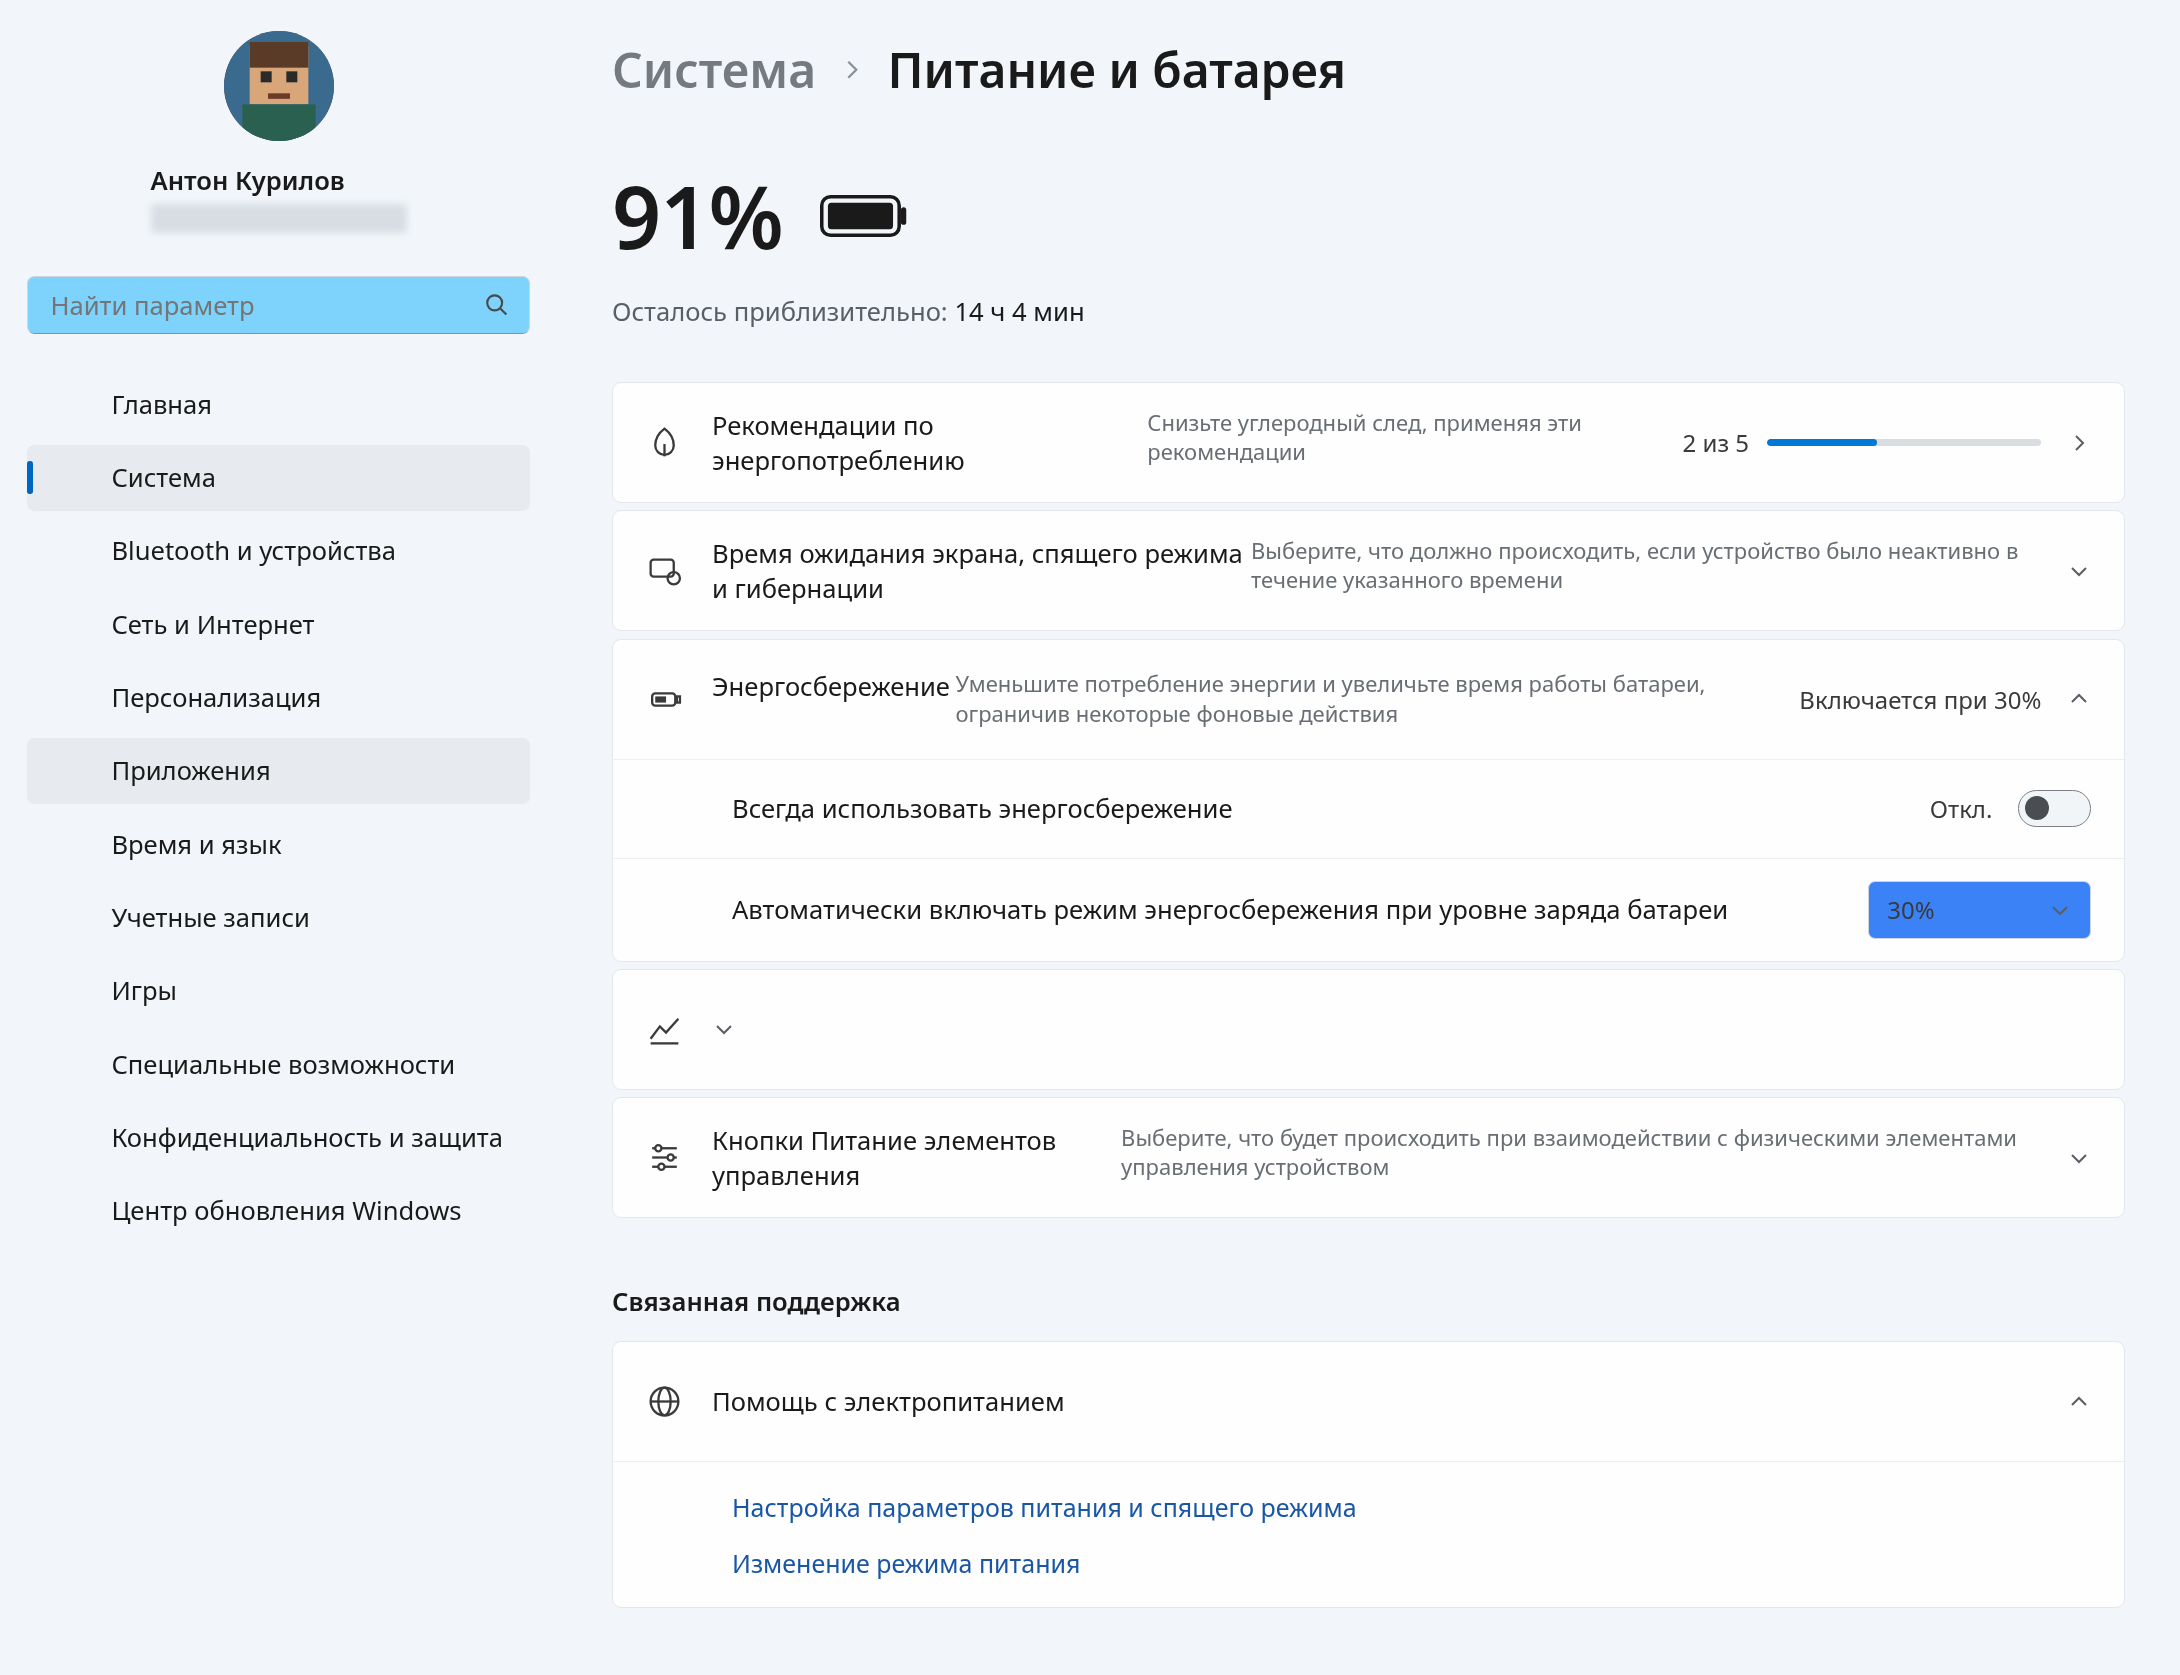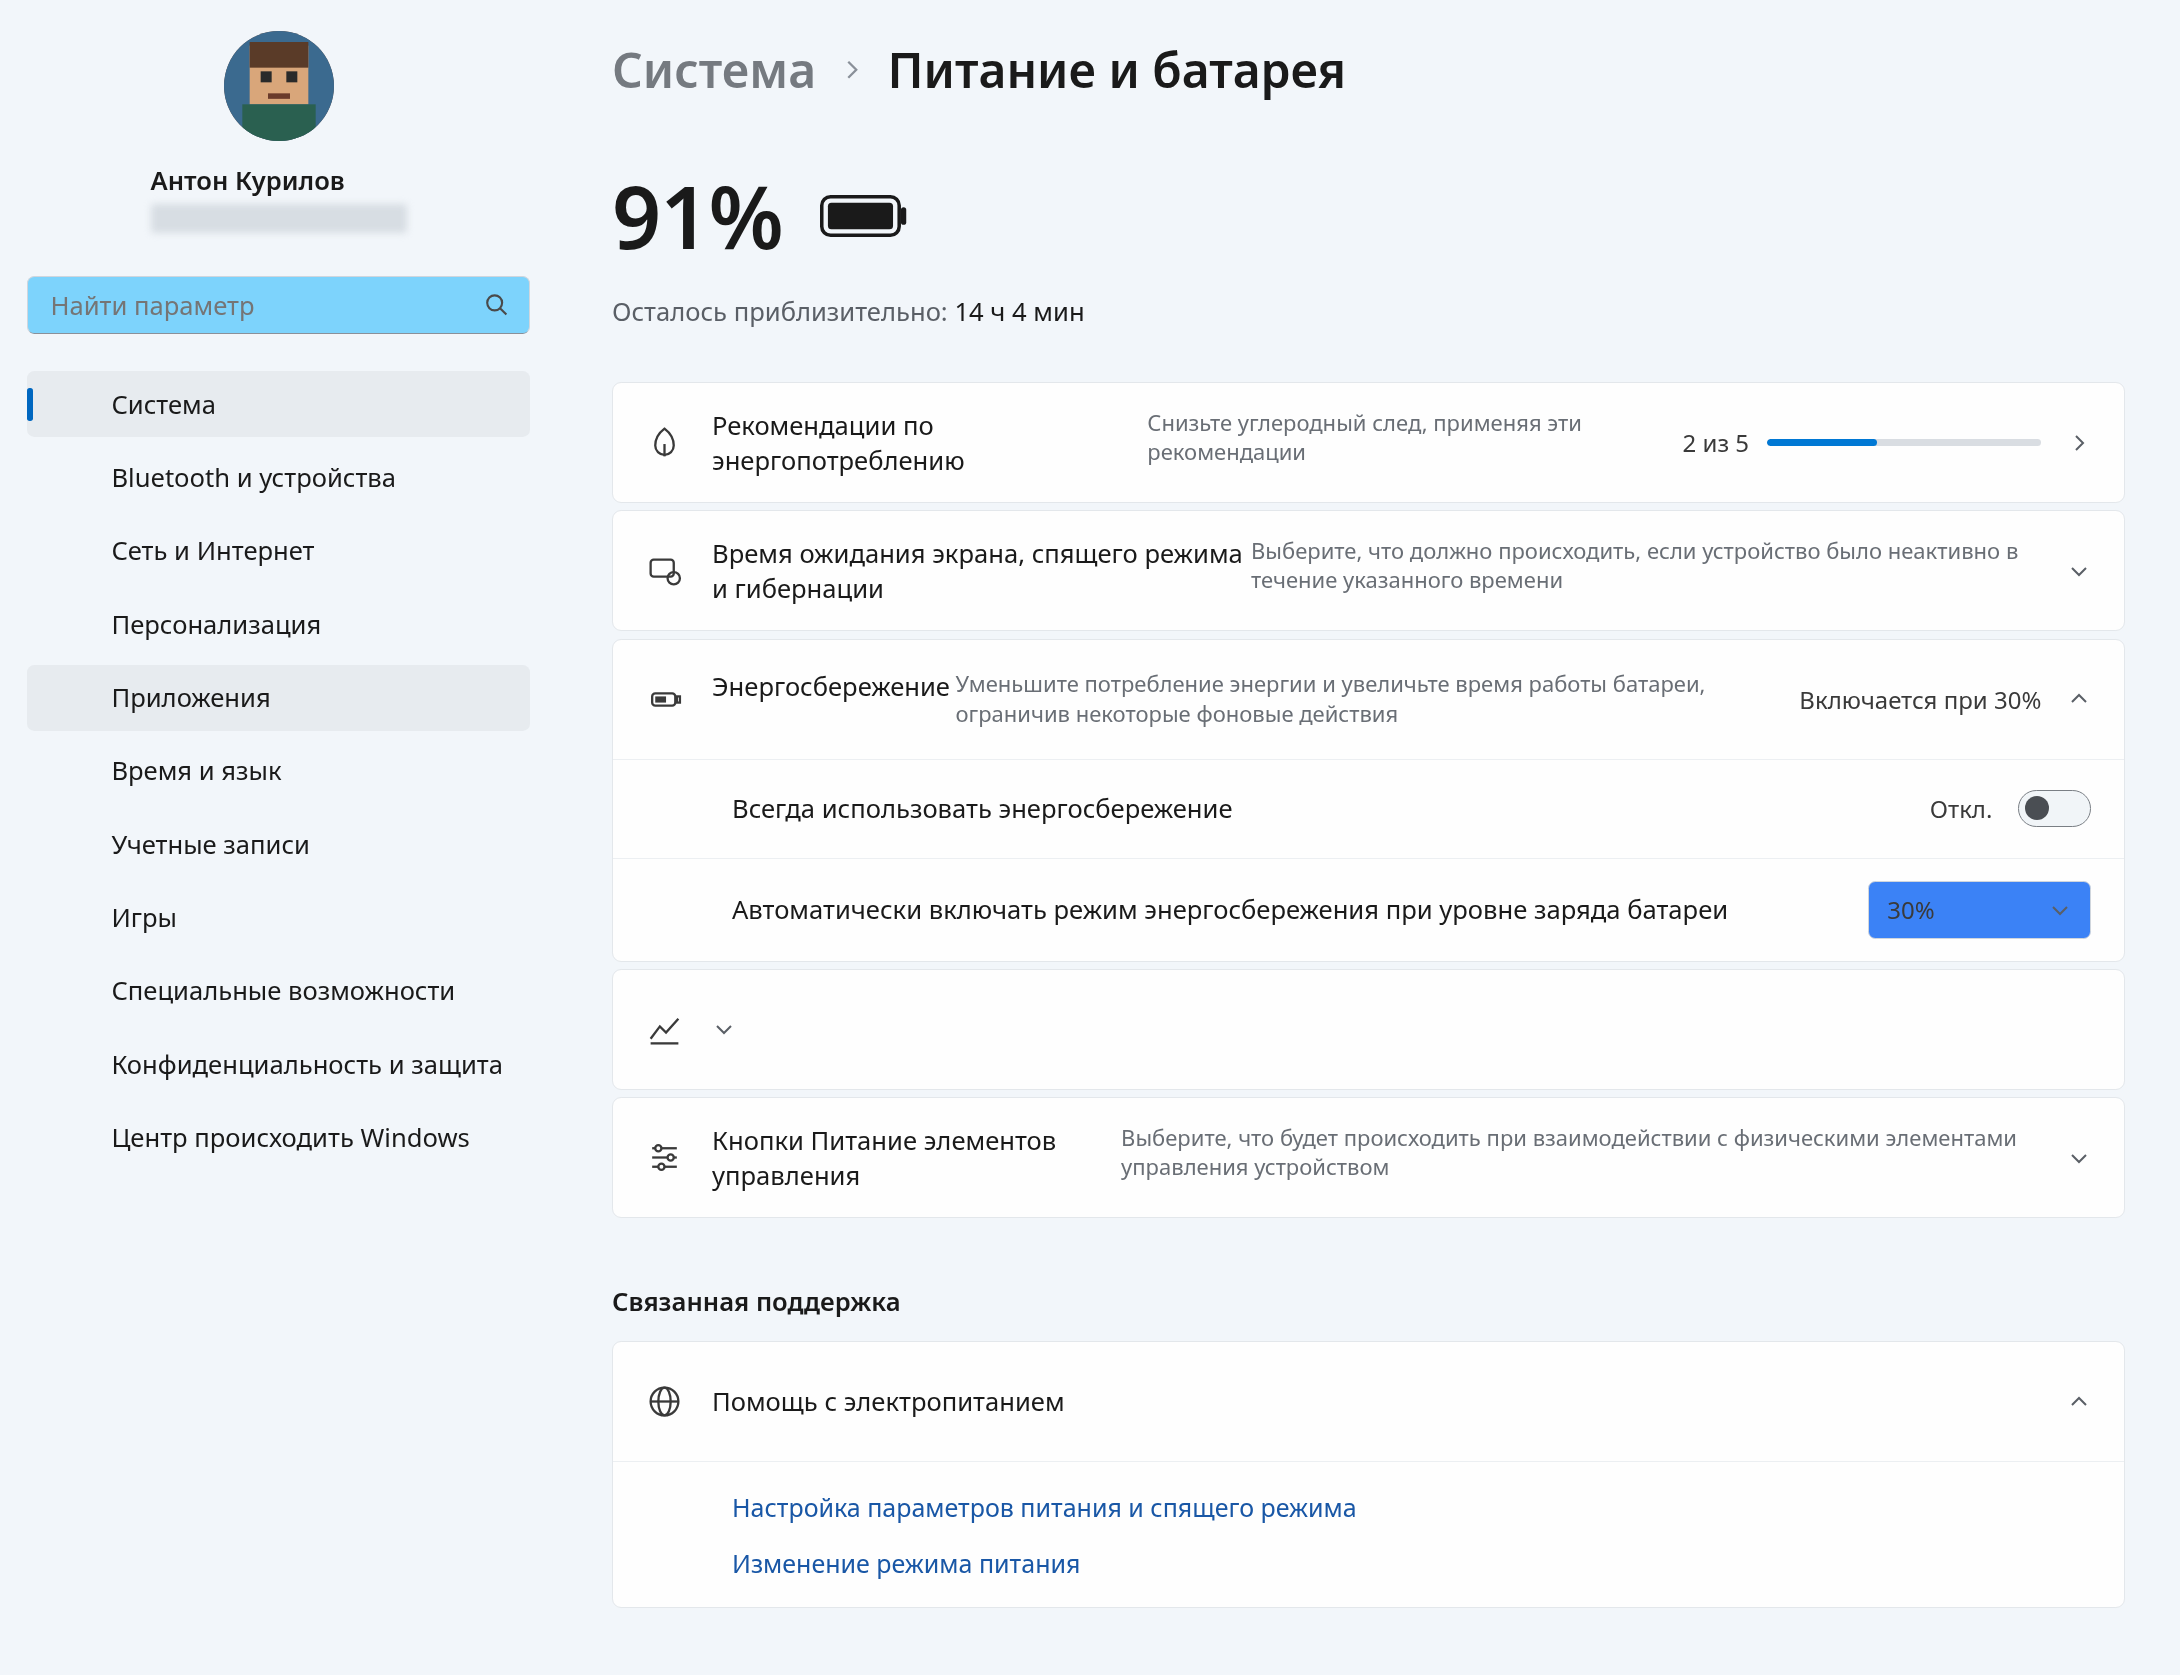--- a/index.html
+++ b/index.html
@@ -87,20 +87,23 @@
 
     <div class="search-wrap">
       <input class="search-input" placeholder="Найти параметр" style="">
       <svg class="search-icon" viewBox="0 0 24 24">
           <circle cx="10" cy="10" r="7"></circle>
           <line x1="15" y1="15" x2="21" y2="21"></line>
         </svg>
     </div>
 
     <ul class="nav">
+      <li class="nav-item">
+          <span>Главная</span>
+        </li>
       <li class="nav-item active">
           <span>Система</span>
         </li>
       <li class="nav-item">
           <span>Bluetooth и устройства</span>
         </li>
       <li class="nav-item">
           <span>Сеть и Интернет</span>
         </li>
       <li class="nav-item">
@@ -118,21 +121,21 @@
       <li class="nav-item">
           <span>Игры</span>
         </li>
       <li class="nav-item">
           <span>Специальные возможности</span>
         </li>
       <li class="nav-item">
           <span>Конфиденциальность и защита</span>
         </li>
       <li class="nav-item">
-          <span>Центр происходить Windows</span>
+          <span>Центр обновления Windows</span>
         </li>
     </ul>
   </aside>
 
   <main class="content">
     <div class="bc">
       <span class="bc-parent">Система</span>
       <svg class="bc-sep" viewBox="0 0 24 24" width="27.4" height="27.4" stroke="#8a9099" fill="none" stroke-width="2">
           <polyline points="9 5 16 12 9 19"></polyline>
         </svg>

